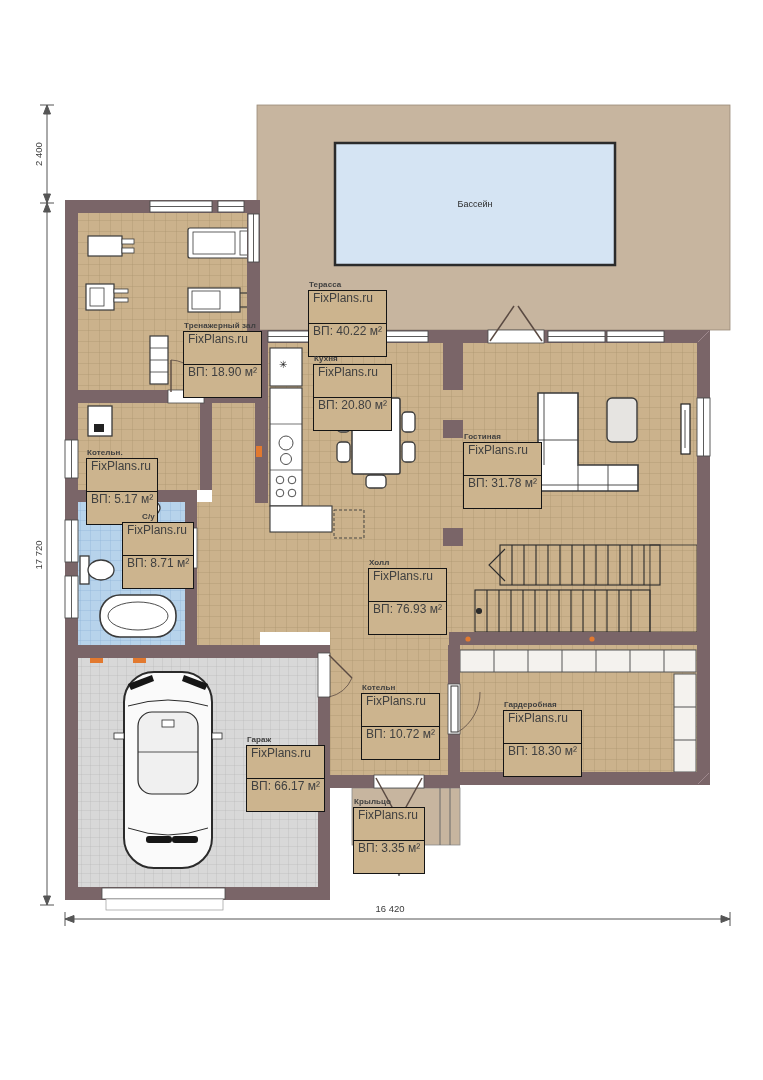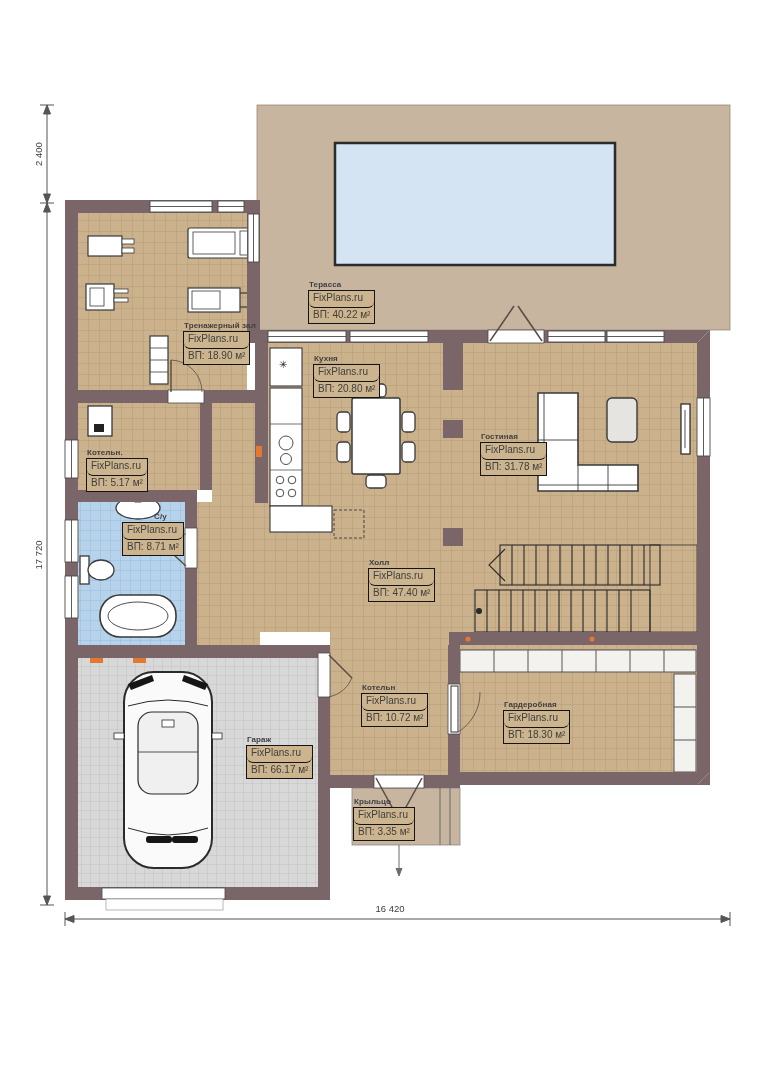--- a/index.html
+++ b/index.html
@@ -2,21 +2,21 @@
 <html><head>
 <meta charset="utf-8">
 <style>
   html,body { margin:0; padding:0; background:#ffffff; font-family:"Liberation Sans", sans-serif; }
   #plan { position:relative; width:763px; height:1080px; background:#fff; overflow:hidden; }
   #plan svg { position:absolute; left:0; top:0; }
 
   .room-label { position:absolute; z-index:6; color:#404040; line-height:1.15; }
   .rl-name { font-size:8px; font-weight:bold; white-space:nowrap; margin:0 0 1px 1px; letter-spacing:.1px; }
   .rl-plate { display:inline-block; border:1.3px solid #141414; background:#ccb48e; }
-  .rl-row { font-size:10px; padding:1px 4px 3px 4px; white-space:nowrap;border-radius:6px; }
+  .rl-row { font-size:12px; padding:1px 4px 17px 4px; white-space:nowrap; }
   .rl-row.site { border-bottom:1.3px solid #141414; }
 
   .pool-label { position:absolute; left:335px; top:143px; width:280px; height:122px;
     display:flex; align-items:center; justify-content:center; font-size:9px; color:#2c2c2c; z-index:5; }
 
   .dim { position:absolute; z-index:6; font-size:9.5px; color:#3a3a3a; white-space:nowrap; }
   .dim-v { transform:translate(-50%,-50%) rotate(-90deg); }
   .dim-h { transform:translate(-50%,-50%); }
 
   .glyph { position:absolute; z-index:6; font-size:10px; color:#222; }
@@ -298,54 +298,55 @@
     <polygon points="47,203 43.5,212 50.5,212"></polygon>
     <polygon points="47,905 43.5,896 50.5,896"></polygon>
     <line x1="65" y1="919" x2="730" y2="919"></line>
     <line x1="65" y1="912" x2="65" y2="926"></line>
     <line x1="730" y1="912" x2="730" y2="926"></line>
     <polygon points="65,919 74,915.5 74,922.5"></polygon>
     <polygon points="730,919 721,915.5 721,922.5"></polygon>
   </g>
 </svg>
 
+  <div class="pool-label">Бассейн</div>
 
   <div class="room-label" style="left:308px; top:280px">
     <div class="rl-name">Терасса</div>
     <div class="rl-plate"><div class="rl-row site">FixPlans.ru</div><div class="rl-row">ВП: 40.22 м²</div></div>
   </div>
 
   <div class="room-label" style="left:183px; top:321px">
     <div class="rl-name">Тренажерный зал</div>
     <div class="rl-plate"><div class="rl-row site">FixPlans.ru</div><div class="rl-row">ВП: 18.90 м²</div></div>
   </div>
 
   <div class="room-label" style="left:313px; top:354px">
     <div class="rl-name">Кухня</div>
     <div class="rl-plate"><div class="rl-row site">FixPlans.ru</div><div class="rl-row">ВП: 20.80 м²</div></div>
   </div>
 
-  <div class="room-label" style="left:480px; top:432px">
+  <div class="room-label" style="left:463px; top:432px">
     <div class="rl-name">Гостиная</div>
     <div class="rl-plate"><div class="rl-row site">FixPlans.ru</div><div class="rl-row">ВП: 31.78 м²</div></div>
   </div>
 
   <div class="room-label" style="left:86px; top:448px">
     <div class="rl-name">Котельн.</div>
     <div class="rl-plate"><div class="rl-row site">FixPlans.ru</div><div class="rl-row">ВП: 5.17 м²</div></div>
   </div>
 
   <div class="room-label" style="left:122px; top:512px">
-    <div class="rl-name" style="margin-left:32px">С/у</div>
+    <div class="rl-name" style="margin-left:20px">С/у</div>
     <div class="rl-plate"><div class="rl-row site">FixPlans.ru</div><div class="rl-row">ВП: 8.71 м²</div></div>
   </div>
 
   <div class="room-label" style="left:368px; top:558px">
     <div class="rl-name">Холл</div>
-    <div class="rl-plate"><div class="rl-row site">FixPlans.ru</div><div class="rl-row">ВП: 47.40 м²</div></div>
+    <div class="rl-plate"><div class="rl-row site">FixPlans.ru</div><div class="rl-row">ВП: 76.93 м²</div></div>
   </div>
 
   <div class="room-label" style="left:361px; top:683px">
     <div class="rl-name">Котельн</div>
     <div class="rl-plate"><div class="rl-row site">FixPlans.ru</div><div class="rl-row">ВП: 10.72 м²</div></div>
   </div>
 
   <div class="room-label" style="left:503px; top:700px">
     <div class="rl-name">Гардеробная</div>
     <div class="rl-plate"><div class="rl-row site">FixPlans.ru</div><div class="rl-row">ВП: 18.30 м²</div></div>

